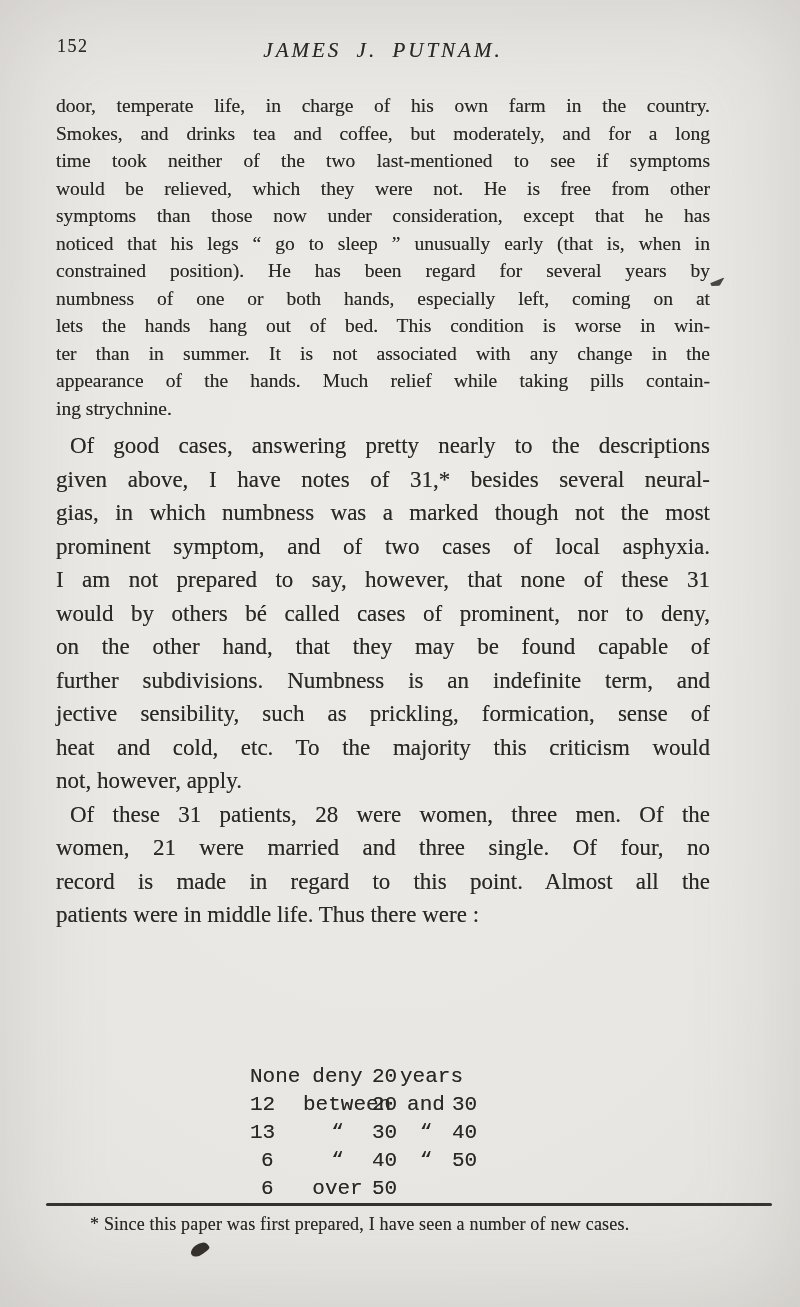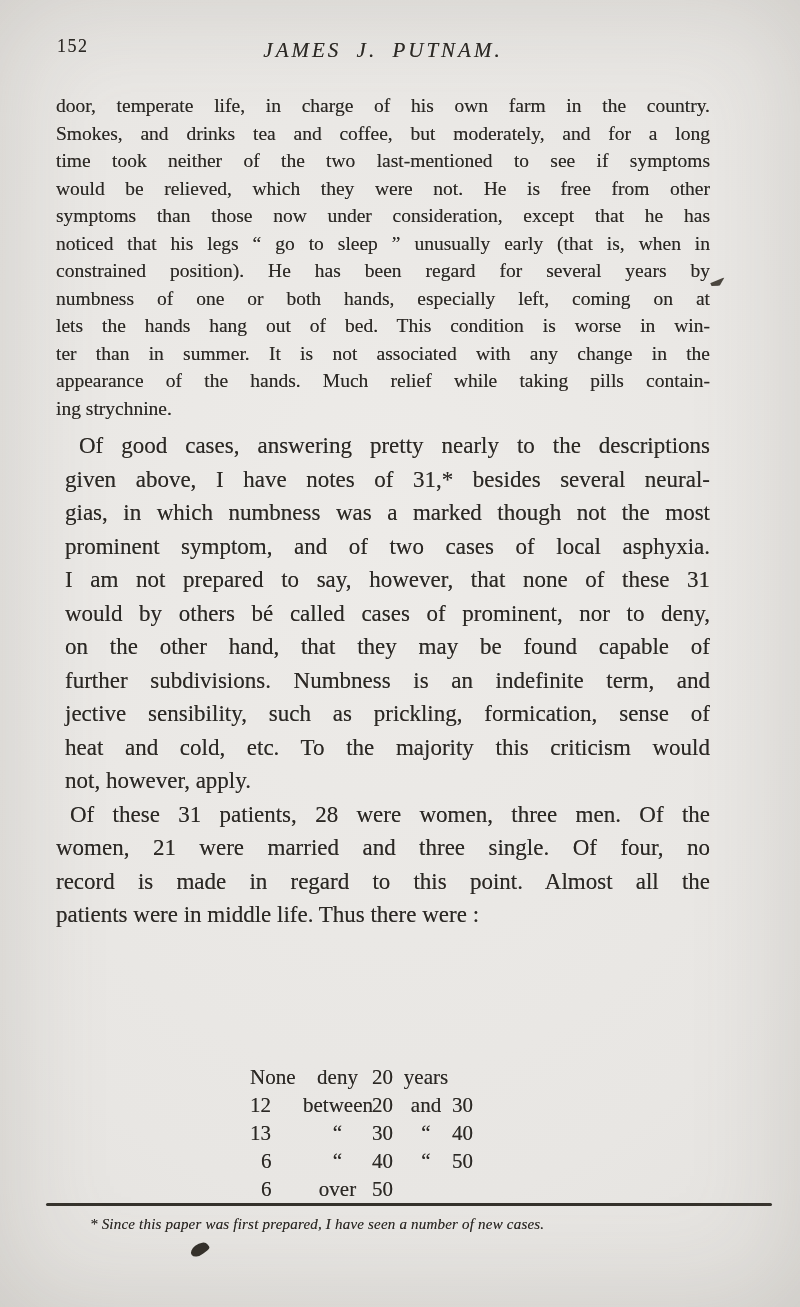--- a/index.html
+++ b/index.html
@@ -24,41 +24,41 @@
   }
   .running-title{
     position:absolute;left:56px;top:38px;width:654px;
     text-align:center;font-style:italic;
     font-size:21px;letter-spacing:3px;word-spacing:7px;
   }
   .content{position:absolute;left:56px;top:92px;width:654px;}
   .para{text-align:justify;}
   .para.small{font-size:19.5px;line-height:27.5px;}
   .para.large{font-size:23px;line-height:33.5px;}
-  .para.gap{margin-top:7px;margin-left:9px;}
+  .para.gap{margin-top:7px;}
   .line{text-align:justify;text-align-last:justify;}
   .line.last{text-align-last:left;}
   .small .line.indent{text-indent:29px;}
   .large .line.indent{text-indent:14px;}
   .sc{font-variant:small-caps;letter-spacing:.5px;}
   .age-table{
     position:absolute;left:250px;top:1063px;
     font-size:21px;line-height:28px;
   }
-  .t-row{display:grid;grid-template-columns:53px 69px 28px 52px 40px;}
+  .t-row{display:grid;grid-template-columns:53px 69px 28px 52px 40px;font-family:Liberation Mono, monospace;}
   .t-cell{display:block;}
   .c2,.c4{text-align:center;}
   .t-row:nth-child(4) .c1,.t-row:nth-child(5) .c1{padding-left:11px;}
   .footnote-rule{
     position:absolute;left:46px;top:1203px;width:726px;height:3px;
     background:#35322c;border-radius:2px;
   }
   .footnote{
     position:absolute;left:90px;top:1212px;width:640px;
-    font-size:15px;line-height:24px;letter-spacing:.2px;font-style:italic;
+    font-size:18px;line-height:24px;letter-spacing:.2px;
   }
   .ink-mark{position:absolute;pointer-events:none;}
   .mark-by{
     left:710px;top:278px;width:15px;height:8px;
     background:#4a4whichever, will be overridden below
   }
   .mark-by{
     left:710px;top:278px;width:15px;height:8px;
     background:#4b463f;
     clip-path:polygon(0 55%, 100% 0, 62% 100%, 8% 92%);

